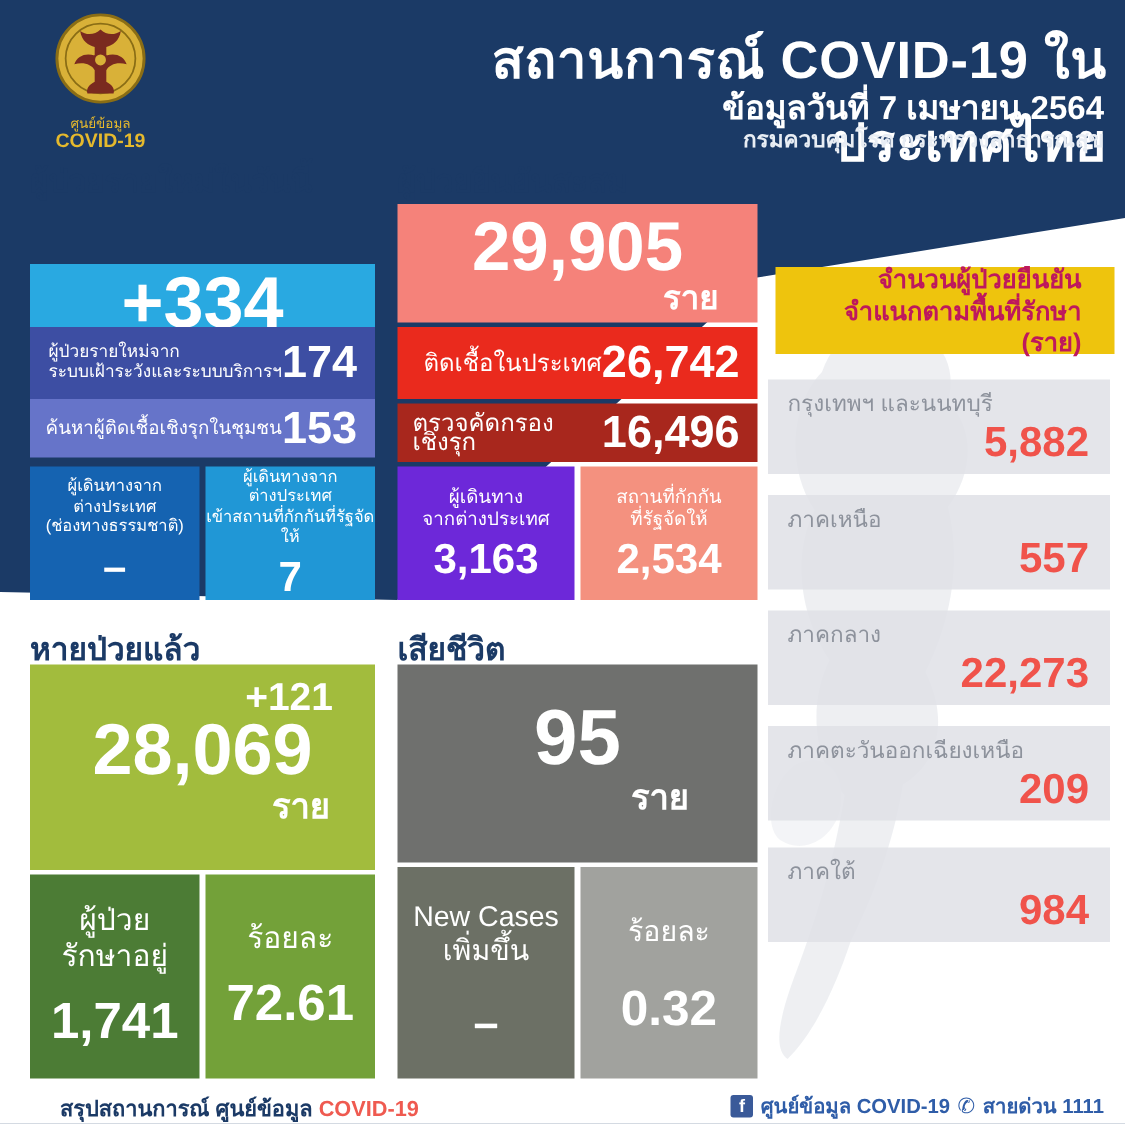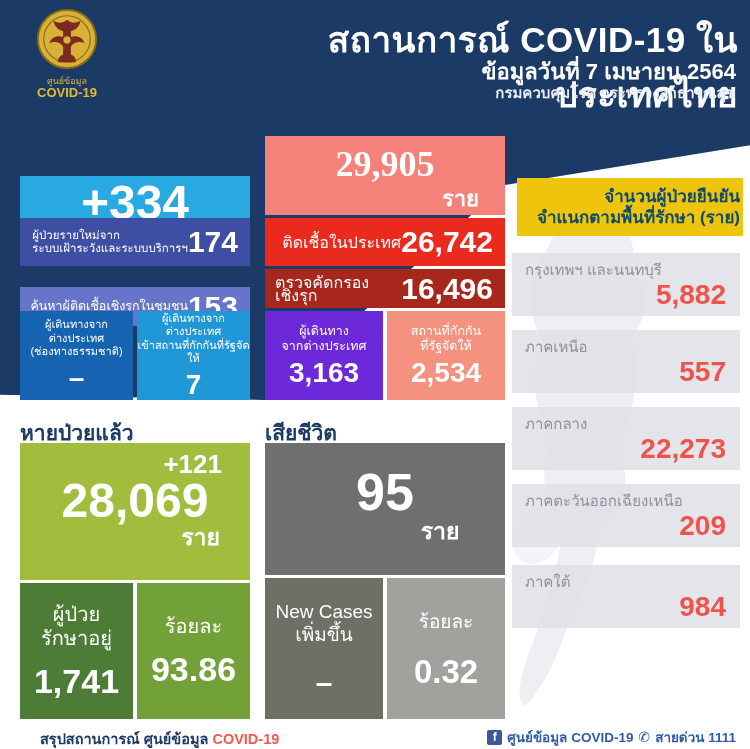--- a/index.html
+++ b/index.html
@@ -36,60 +36,60 @@
   .duo{display:flex;flex-direction:column;align-items:center;justify-content:center;
     text-align:center;}
   .duo .lbl{font-size:11.5px;line-height:14px;}
   .duo .val{font-size:28px;font-weight:bold;line-height:30px;margin-top:4px;}
 
   
   .box-new{left:20px;top:136px;width:230px;height:79px;background:#29a9e1;text-align:center;margin-top:40px;}
   .box-new .big{font-size:48px;font-weight:bold;line-height:50px;margin-top:2px;}
   .box-new .unit{font-size:23px;font-weight:bold;line-height:22px;text-align:right;padding-right:24px;}
   .row-174{left:20px;top:218px;width:230px;height:48px;background:#3d4ea3;}
-  .row-153{left:20px;top:287px;width:230px;height:39px;background:#6674c9;}
+  .row-153{left:20px;top:266px;width:230px;height:39px;background:#6674c9;}
   .row-153 .lbl{font-size:12.5px;}
   .nb-l{left:20px;top:311px;width:113px;height:89px;background:#1563b1;}
   .nb-r{left:137px;top:311px;width:113px;height:89px;background:#2097d6;}
   .nb-l .lbl,.nb-r .lbl{font-size:11px;line-height:13.5px;}
 
   .box-rec{left:20px;top:443px;width:230px;height:137px;background:#a2bc3d;}
   .box-rec .delta{font-size:26px;font-weight:bold;text-align:right;padding:8px 28px 0 0;line-height:26px;}
   .box-rec .big{font-size:48px;font-weight:bold;text-align:center;line-height:48px;}
   .box-rec .unit{font-size:23px;font-weight:bold;text-align:right;padding-right:30px;line-height:24px;}
   .rec-l{left:20px;top:583px;width:113px;height:136px;background:#4c7c35;}
   .rec-r{left:137px;top:583px;width:113px;height:136px;background:#73a139;}
   .rec-l .lbl,.rec-r .lbl{font-size:20px;line-height:24px;}
   .rec-l .val,.rec-r .val{font-size:34px;line-height:38px;margin-top:12px;}
 
   
   .box-cum{left:265px;top:136px;width:240px;height:79px;background:#f5827a;text-align:center;}
-  .box-cum .big{font-size:36px;font-weight:bold;line-height:50px;margin-top:3px;font-family:Liberation Serif, serif;}
+  .box-cum .big{font-size:46px;font-weight:bold;line-height:50px;margin-top:3px;}
   .box-cum .unit{font-size:22px;font-weight:bold;line-height:20px;text-align:right;padding-right:26px;}
   .row-dom{left:265px;top:218px;width:240px;height:48px;background:#ea2a1d;}
   .row-dom .lbl,.row-act .lbl{font-size:16px;}
   .row-act{left:265px;top:269px;width:240px;height:39px;background:#a8271d;gap:26px;}
   .cb-l{left:265px;top:311px;width:118px;height:89px;background:#6d28d9;}
   .cb-r{left:387px;top:311px;width:118px;height:89px;background:#f4917f;}
   .cb-l .lbl,.cb-r .lbl{font-size:12.5px;line-height:15px;}
 
   .box-death{left:265px;top:443px;width:240px;height:132px;background:#6f706e;text-align:center;}
   .box-death .big{font-size:52px;font-weight:bold;line-height:54px;margin-top:22px;}
   .box-death .unit{font-size:23px;font-weight:bold;line-height:24px;
     text-align:center;transform:translateX(55px);}
   .dth-l{left:265px;top:578px;width:118px;height:141px;background:#6c7065;}
   .dth-r{left:387px;top:578px;width:118px;height:141px;background:#a1a29e;}
   .dth-l .lbl,.dth-r .lbl{font-size:19px;line-height:23px;}
   .dth-l .val{font-size:30px;margin-top:22px;}
   .dth-r .val{font-size:33px;margin-top:24px;}
 
   
   .yellow-hdr{left:517px;top:178px;width:226px;height:58px;background:#eec40d;
-    color:#0c4a6e;font-weight:bold;font-size:17px;line-height:21px;text-align:right;
-    display:flex;flex-direction:column;justify-content:center;padding:0 3px;box-sizing:border-box;}
+    color:#be185d;font-weight:bold;font-size:17px;line-height:21px;text-align:right;
+    display:flex;flex-direction:column;justify-content:center;padding:0 22px;box-sizing:border-box;}
   .region{position:absolute;left:512px;width:228px;height:63px;
     background:rgba(223,225,230,0.85);box-sizing:border-box;padding:8px 14px 6px 13px;}
   .region .rlbl{color:#8d929c;font-size:15px;line-height:17px;}
   .region .rval{color:#f0534b;font-size:28px;font-weight:bold;text-align:right;line-height:30px;margin-top:2px;}
 
   
   .ft-left{position:absolute;left:40px;top:727px;font-size:14.5px;font-weight:bold;color:#1b3a66;}
   .ft-left .hl{color:#ef5a50;}
   .ft-right{position:absolute;right:14px;top:726px;font-size:13.5px;font-weight:bold;
     color:#2f5da8;display:flex;align-items:center;gap:5px;}
@@ -208,21 +208,21 @@
   <div class="box rec-l duo">
     <div class="lbl">
       <span>ผู้ป่วย</span><br>
       <span>รักษาอยู่</span>
     </div>
     <div class="val">1,741</div>
   </div>
 
   <div class="box rec-r duo">
     <div class="lbl">ร้อยละ</div>
-    <div class="val">93.86</div>
+    <div class="val">72.61</div>
   </div>
 
   <div class="sec-title" style="left:265px;top:416px;">เสียชีวิต</div>
 
   <div class="box box-death">
     <div class="big">95</div>
     <div class="unit">ราย</div>
   </div>
 
   <div class="box dth-l duo">

